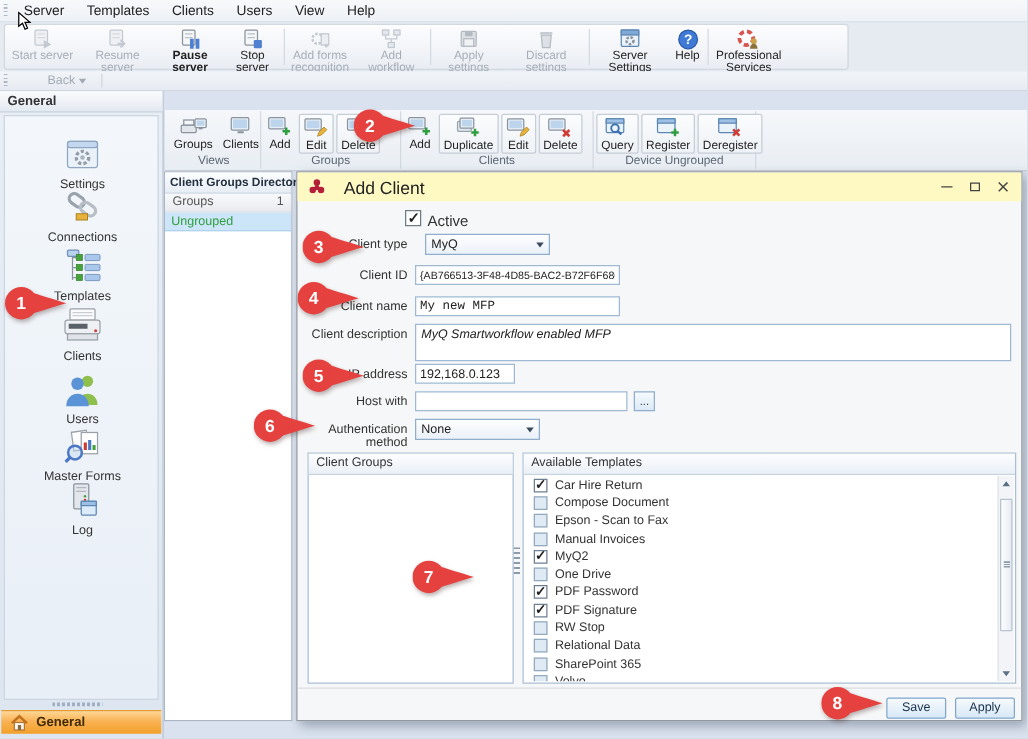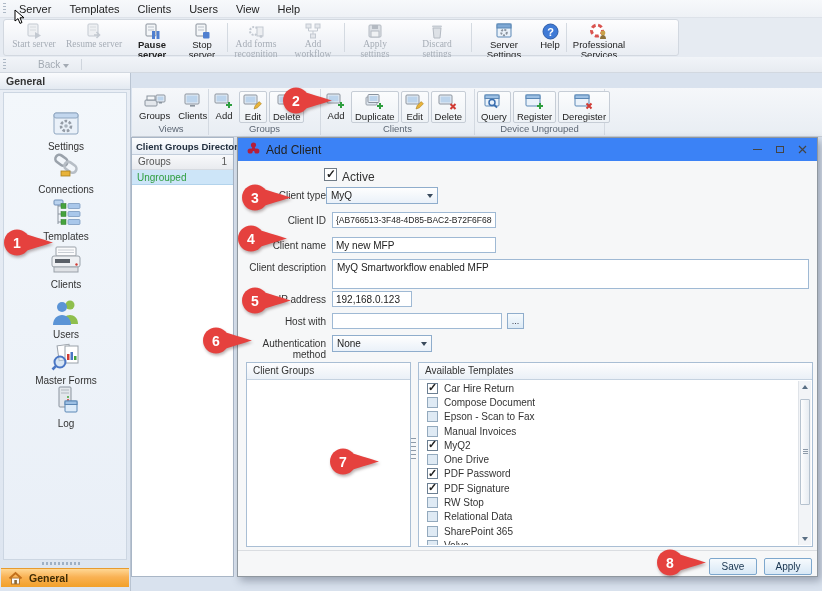--- a/index.html
+++ b/index.html
@@ -18,21 +18,21 @@
   .cursor-arrow { position:absolute; left:14px; top:9px; z-index:40; }
 
   
   .toolbar-row { position:absolute; left:0; top:18px; width:822px; height:39px; background:#e6ebf2; }
   .toolbar { position:absolute; left:3px; top:1px; width:676px; height:37px;
              background:linear-gradient(#fdfdfe,#e9edf3); border:1px solid #d2d8e0; border-radius:3px;
              display:flex; align-items:stretch; padding:1px 2px; }
   .tb-btn { display:flex; flex-direction:column; align-items:center; justify-content:flex-start;
             font-size:9.5px; line-height:1.05; text-align:center; padding:2px 3px 0 3px; color:#222; }
   .tb-btn .ticon { height:17px; display:flex; align-items:center; }
-  .tb-btn.disabled { color:#a6adb6;font-family:Liberation Serif, serif; }
+  .tb-btn.disabled { color:#a6adb6; }
   .tb-btn.bold { font-weight:bold; }
   .tb-sep { width:1px; background:#d4dae1; margin:2px 1px; }
 
   
   .backrow { position:absolute; left:0; top:57px; width:822px; height:16px;
              background:linear-gradient(#f1f4f8,#e7ebf1); border-bottom:1px solid #d2d8e0;
              display:flex; align-items:center; }
   .back-btn { margin-left:20px; color:#a3aab3; font-size:10px; padding:0 8px; }
   .back-caret { display:inline-block; width:0; height:0; border-left:3px solid transparent;
                 border-right:3px solid transparent; border-top:4px solid #a3aab3; margin-left:3px; }
@@ -79,34 +79,34 @@
   .cgd-title { height:17px; background:linear-gradient(#fcfdfe,#e7edf5); border-bottom:1px solid #c2cddb;
                font-weight:bold; font-size:9.5px; padding:3px 4px 0 4px; color:#23303f; white-space:nowrap; }
   .cgd-colhdr { height:15px; background:linear-gradient(#f8f9fb,#e9ebef); border-bottom:1px solid #d6dae0;
                 color:#555; font-size:10px; padding:1px 6px; display:flex; justify-content:space-between; }
   .cgd-row { height:15px; font-size:10px; padding:2px 5px; }
   .cgd-row.selected { background:#cde5f8; border-bottom:1px solid #b2d3ec; color:#2f9e3f; }
 
   
   .dialog { position:absolute; left:237px; top:137px; width:581px; height:440px;
             background:#f6f7f8; border:1px solid #8f979f; box-shadow:3px 4px 8px rgba(40,50,70,.35); z-index:5; }
-  .dlg-title { position:absolute; left:0; top:0; right:0; height:23px; background:#3b82f6;
-               display:flex; align-items:center; font-size:12px; color:#222; }
+  .dlg-title { position:absolute; left:0; top:0; right:0; height:23px; background:#fef9c3;
+               display:flex; align-items:center; font-size:14px; color:#222;gap:9px; }
   .dlg-title .dico { margin:0 6px 0 9px; }
   .dlg-ctl { position:absolute; top:4px; width:16px; height:14px; display:flex;
              align-items:center; justify-content:center; }
   .ctl-min { right:52px; } .ctl-max { right:29px; } .ctl-close { right:7px; }
   .ctl-min i { display:block; width:9px; height:1px; background:#444; }
   .ctl-max i { display:block; width:8px; height:7px; border:1px solid #444; }
 
   .dlg-label { position:absolute; width:88px; left:0; text-align:right; font-size:10px; color:#333; }
   .dlg-input { position:absolute; height:16px; border:1px solid #9fb9d4; background:#fff;
                font-size:10px; padding:1px 3px; font-family:"Liberation Sans",sans-serif; color:#222; }
   .dlg-area  { position:absolute; border:1px solid #9fb9d4; background:#fff; font-size:10px;
-               padding:2px 4px; color:#222; }
+               padding:2px 4px; color:#222;font-style:italic; }
   .dropdown { position:absolute; height:17px; border:1px solid #8fadcc;
               background:linear-gradient(#fefefe,#eaf1f9); font-size:10px; color:#222;
               padding:2px 16px 0 4px; }
   .dropdown .dd-arrow { position:absolute; right:4px; top:6px; width:0; height:0;
               border-left:3.5px solid transparent; border-right:3.5px solid transparent;
               border-top:4px solid #3a4a5c; }
   .chk { position:absolute; width:13px; height:13px; background:#fff; border:1px solid #707b86; }
   .chk.checked::after { content:"✓"; position:absolute; left:1px; top:-2px; font-size:12px;
                         font-weight:bold; color:#222; }
   .browse-btn { position:absolute; width:17px; height:16px; border:1px solid #8fadcc;
@@ -569,30 +569,30 @@
           <svg width="9" height="9" viewBox="0 0 9 9">
             <path d="M1 1 L8 8 M8 1 L1 8" stroke="#444" stroke-width="1.2"></path>
           </svg>
         </div>
     </div>
 
     <div class="chk checked" style="left:86px;top:30px"></div>
     <div style="position:absolute;left:104px;top:32px;font-size:12px">Active</div>
 
     <div class="dlg-label" style="top:52px">Client type</div>
-    <div class="dropdown" style="left:88px;top:49px;width:112px">
+    <div class="dropdown" style="left:102px;top:49px;width:100px">
       <span>MyQ</span>
       <span class="dd-arrow"></span>
     </div>
 
     <div class="dlg-label" style="top:77px">Client ID</div>
     <input class="dlg-input" style="left: 94px; top: 74px; width: 164px; font-size: 8.5px;" value="{AB766513-3F48-4D85-BAC2-B72F6F680053}">
 
     <div class="dlg-label" style="top:102px">Client name</div>
-    <input class="dlg-input" style="left: 94px; top: 99px; width: 164px;" value="My new MFP">
+    <input class="dlg-input" style="left: 94px; top: 99px; width: 164px; font-family: Liberation Mono, monospace;" value="My new MFP">
 
     <div class="dlg-label" style="top:124px">Client description</div>
     <div class="dlg-area" style="left:94px;top:121px;width:477px;height:30px">MyQ Smartworkflow enabled MFP</div>
 
     <div class="dlg-label" style="top:156px">IP address</div>
     <input class="dlg-input" style="left: 94px; top: 153px; width: 80px;" value="192,168.0.123">
 
     <div class="dlg-label" style="top:178px">Host with</div>
     <input class="dlg-input" style="left: 94px; top: 175px; width: 170px;" value="">
     <div class="browse-btn" style="left:269px;top:175px">...</div>

